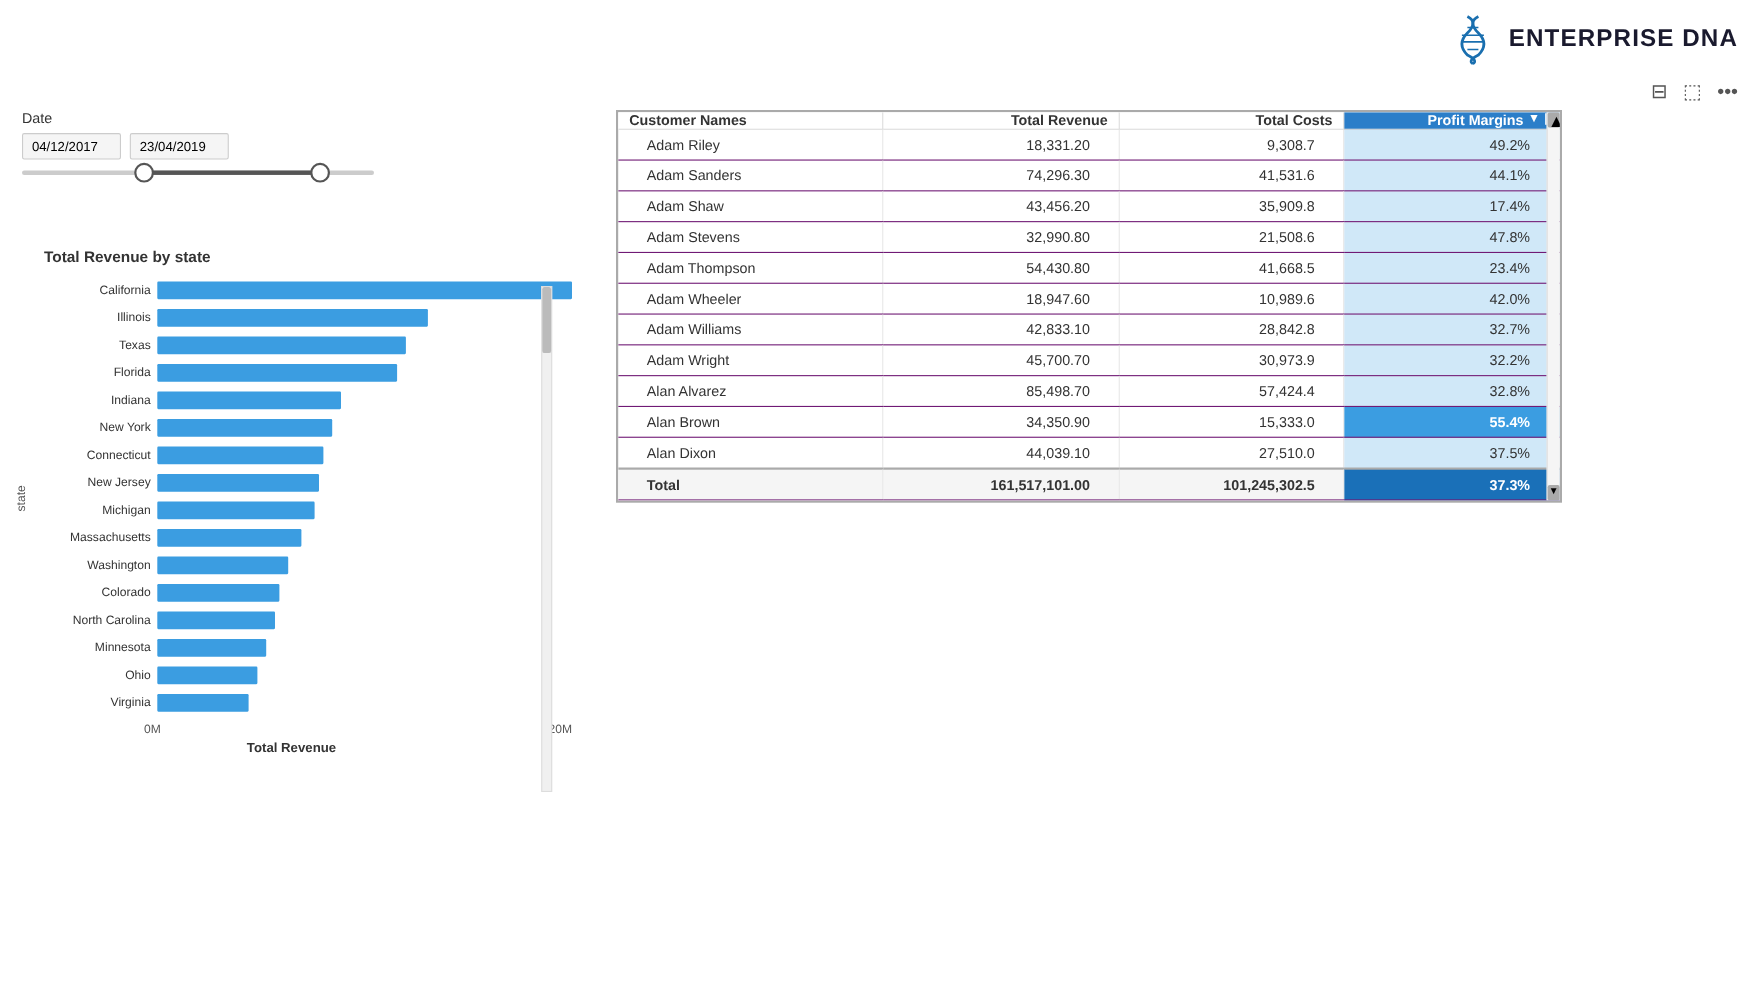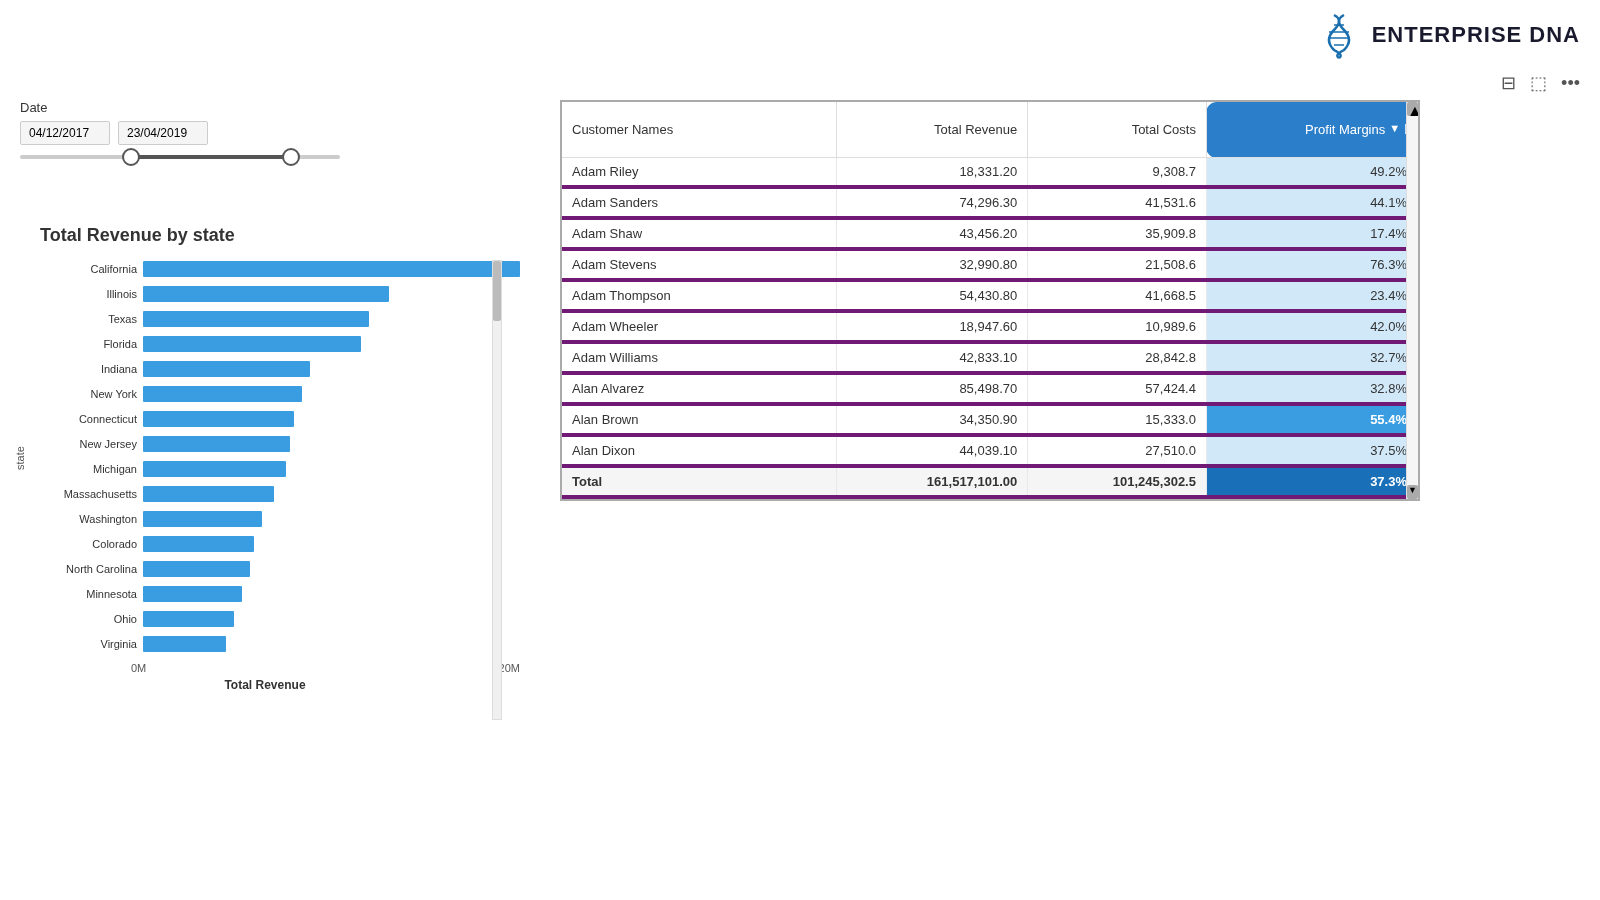--- a/index.html
+++ b/index.html
@@ -101,21 +101,21 @@
     .slider-thumb.right { left: 82%; }
 
     
     .chart-section {
       position: absolute;
       top: 225px;
       left: 10px;
       width: 510px;
     }
     .chart-title {
-      font-size: 18px;
+      font-size: 14px;
       font-weight: 600;
       color: #333;
       margin-bottom: 12px;
       padding-left: 30px;
     }
     .chart-container {
       display: flex;
       align-items: stretch;
     }
     .y-axis-label {
@@ -201,36 +201,35 @@
     }
     .data-table {
       width: 100%;
       border-collapse: collapse;
       font-size: 13px;
     }
     .data-table thead tr {
       background: #fff;
     }
     .data-table th {
-      padding: 20px 10px;
+      padding: 0 10px;
       text-align: right;
-      font-weight: 400;
+      font-weight: 700;
       color: #333;
       border-bottom: 1px solid #ddd;
       border-right: 1px solid #ddd;
       font-size: 13px;
-      border-radius: 11px;
     }
     .data-table th:first-child {
       text-align: left;
     }
     .data-table td {
-      padding: 6px 10px;
+      padding: 6px 26px;
       text-align: right;
-      border-bottom: 4px solid #701a75;
+      border-bottom: 1px solid #701a75;
       border-right: 1px solid #e8e8e8;
       color: #333;
     }
     .data-table td:first-child {
       text-align: left;
     }
     .col-profit-margin {
       background-color: #d0e8f8 !important;
       color: #333;
       font-weight: 500;
@@ -447,39 +446,45 @@
           <tr>
             <td>Adam Shaw</td>
             <td>43,456.20</td>
             <td>35,909.8</td>
             <td class="col-profit-margin">17.4%</td>
           </tr>
           <tr>
             <td>Adam Stevens</td>
             <td>32,990.80</td>
             <td>21,508.6</td>
-            <td class="col-profit-margin">76.3%</td>
+            <td class="col-profit-margin">47.8%</td>
           </tr>
           <tr>
             <td>Adam Thompson</td>
             <td>54,430.80</td>
             <td>41,668.5</td>
             <td class="col-profit-margin">23.4%</td>
           </tr>
           <tr>
             <td>Adam Wheeler</td>
             <td>18,947.60</td>
             <td>10,989.6</td>
             <td class="col-profit-margin">42.0%</td>
           </tr>
           <tr>
             <td>Adam Williams</td>
             <td>42,833.10</td>
             <td>28,842.8</td>
             <td class="col-profit-margin">32.7%</td>
+          </tr>
+          <tr>
+            <td>Adam Wright</td>
+            <td>45,700.70</td>
+            <td>30,973.9</td>
+            <td class="col-profit-margin">32.2%</td>
           </tr>
           <tr>
             <td>Alan Alvarez</td>
             <td>85,498.70</td>
             <td>57,424.4</td>
             <td class="col-profit-margin">32.8%</td>
           </tr>
           <tr class="highlight-row">
             <td>Alan Brown</td>
             <td>34,350.90</td>

